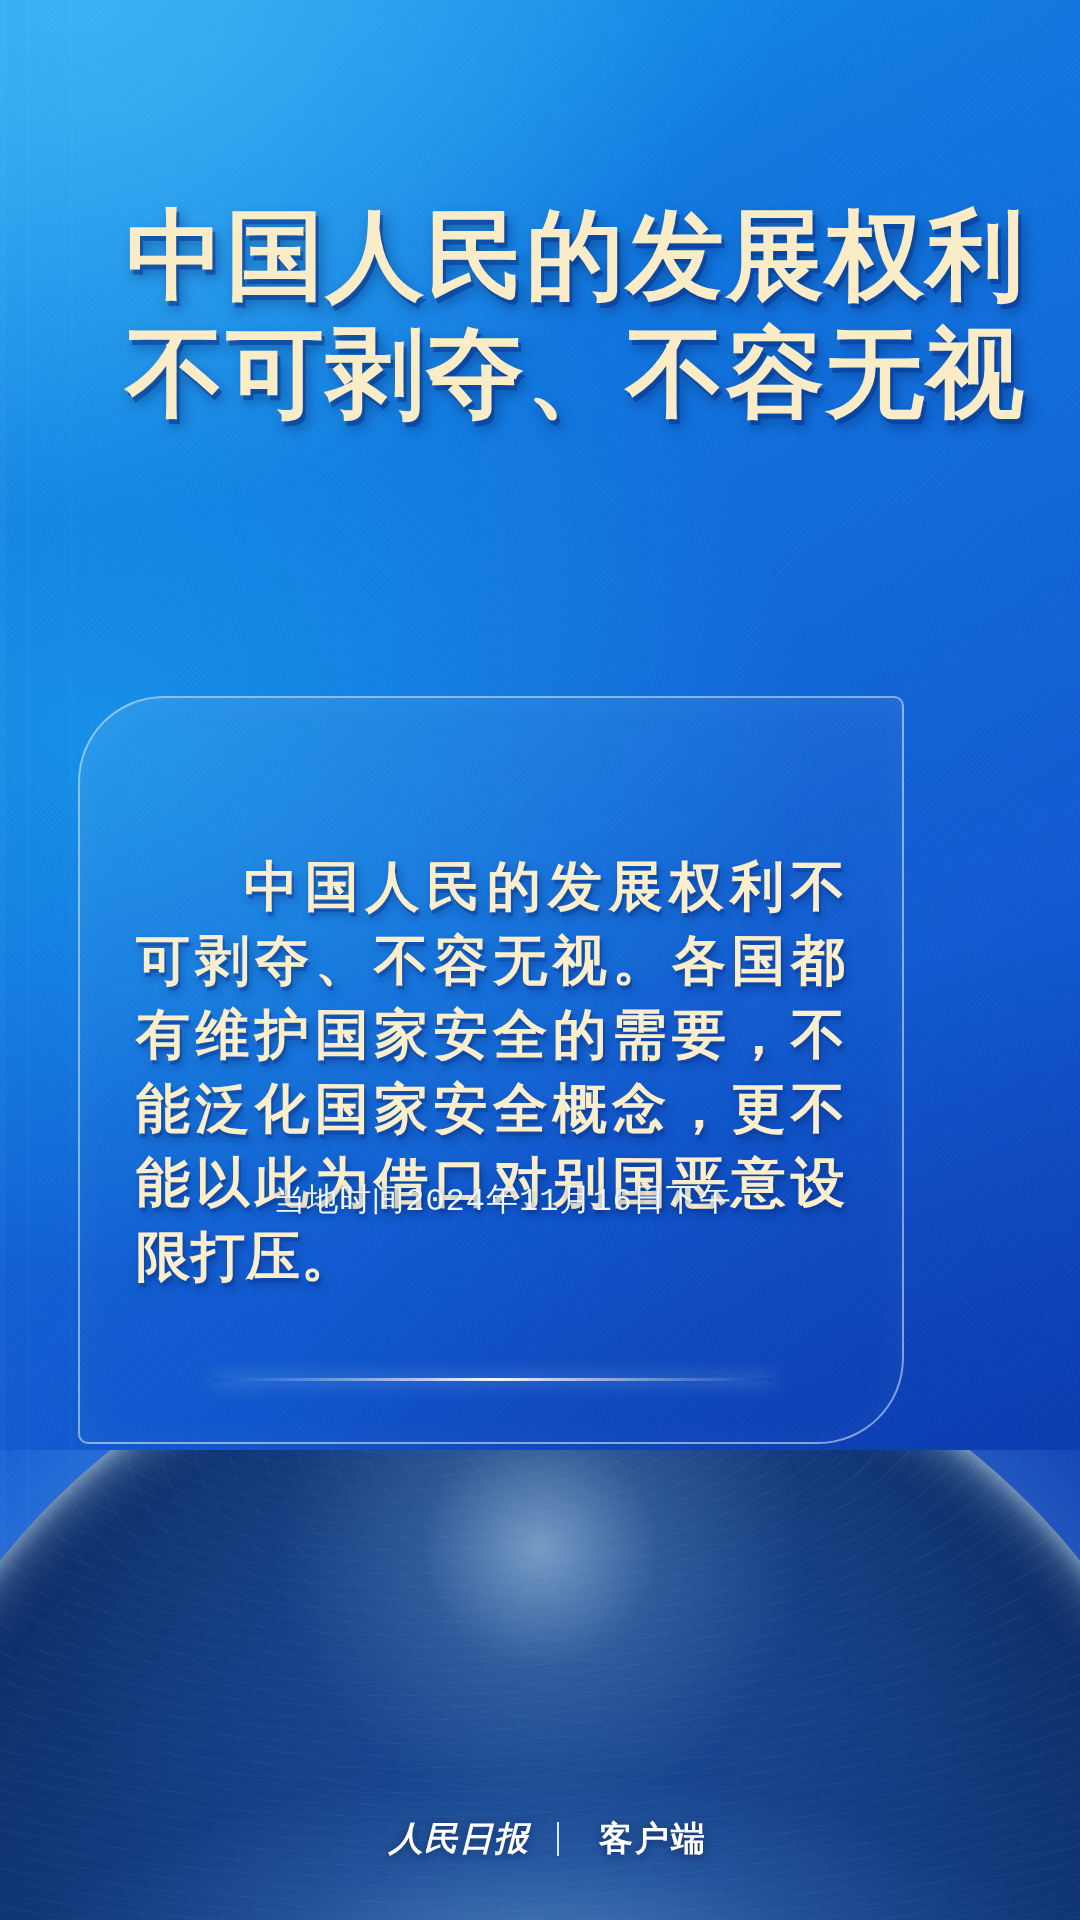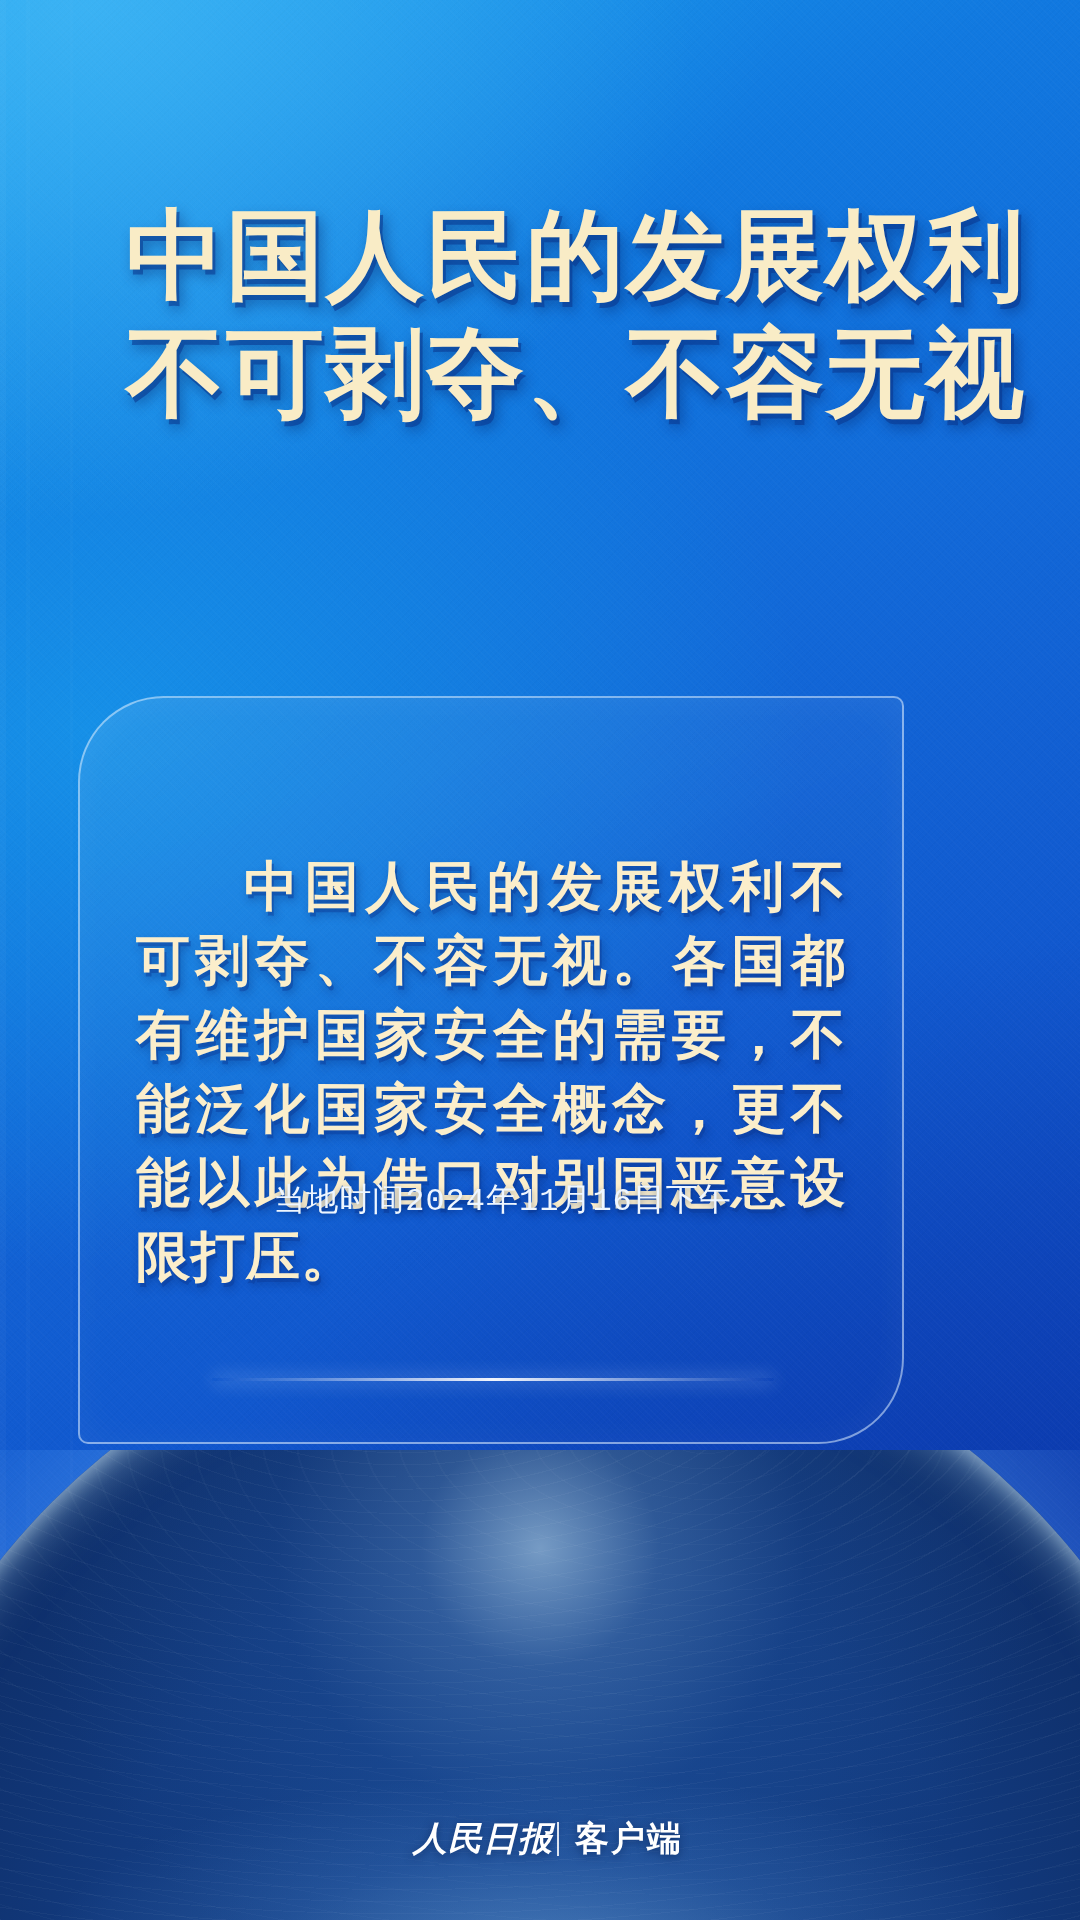--- a/index.html
+++ b/index.html
@@ -193,21 +193,21 @@
 
   
   #logo {
     position: absolute;
     left: 16px;
     right: 0;
     bottom: 58px;
     display: flex;
     align-items: center;
     justify-content: center;
-    gap: 4px;
+    gap: 28px;
   }
   #logo-brand {
     color: #ffffff;
     font-family: "DejaVu Serif", "Liberation Serif", serif;
     font-weight: bold;
     font-style: italic;
     font-size: 34px;
     letter-spacing: 1px;
     text-shadow: 0 2px 8px rgba(6,30,80,.6);
   }

